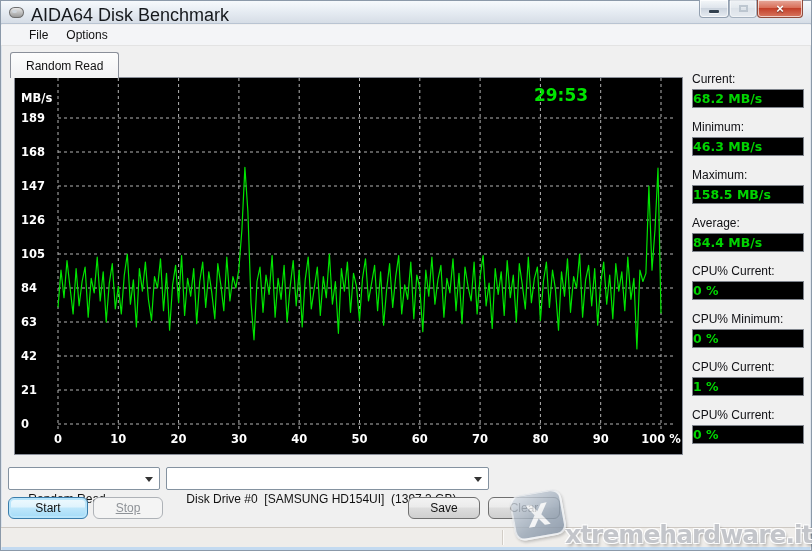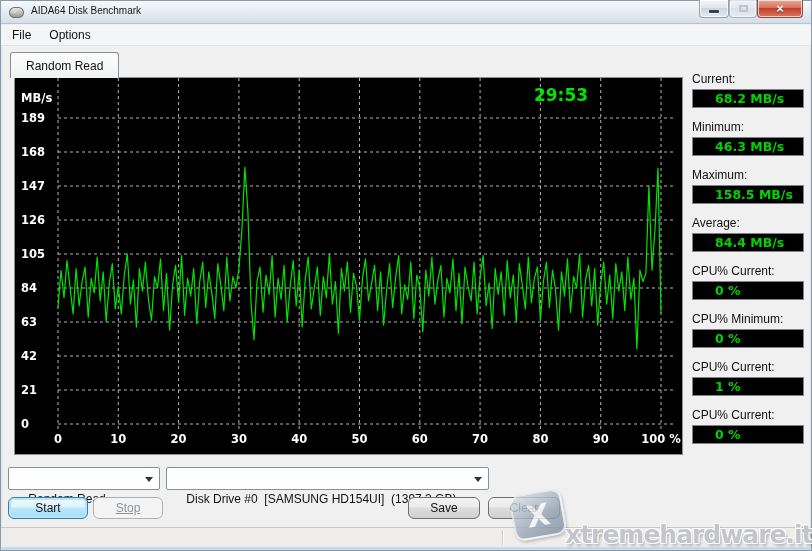--- a/index.html
+++ b/index.html
@@ -20,41 +20,41 @@
   }
   .app-icon {
     position:absolute; left:8px; top:6px; width:15px; height:11px;
     background:linear-gradient(#e8e8e8,#9a9a9a);
     border:1px solid #6d6d6d; border-radius:45%/60%;
   }
   .app-icon::after{
     content:""; position:absolute; left:2px; top:2px; width:5px; height:3px;
     background:#cfd6dd; border-radius:50%;
   }
-  .title-text { position:absolute; left:30px; top:4px; font-size:10px; color:#15181c; }
+  .title-text { position:absolute; left:30px; top:4px; font-size:18px; color:#15181c; }
 
   .win-buttons { position:absolute; top:0; right:9px; display:flex; }
   .win-btn {
     height:18px; border:1px solid #93a0b0; border-top:none;
     border-radius:0 0 4px 4px; display:flex; align-items:center; justify-content:center;
     box-shadow: inset 0 0 0 1px rgba(255,255,255,.65);
     cursor:default;
   }
   .btn-min  { width:30px; background:linear-gradient(#f4f7f9, #dfe5ec 45%, #ccd4de 50%, #e6ebf1); }
   .btn-max  { width:28px; background:linear-gradient(#eef1f4, #e2e7ec 45%, #d8dee5 50%, #e9edf1); opacity:.75; }
   .btn-close{ width:46px; background:linear-gradient(#e7a99c, #d9705a 45%, #c3402a 50%, #d8765f); border-color:#8f4b3c; }
   .glyph-min { width:10px; height:3px; background:#33414f; border-radius:1px; margin-top:6px; box-shadow:0 1px 0 rgba(255,255,255,.7); }
   .glyph-max { width:9px; height:7px; border:2px solid #aeb9c4; background:transparent; }
   .glyph-close { color:#fff; font-weight:bold; font-size:13px; line-height:13px; text-shadow:0 1px 1px rgba(0,0,0,.5); }
 
   
   .menubar {
     position:absolute; left:1px; right:1px; top:25px; height:21px;
     background:#f4f5f7; border-bottom:1px solid #e3e3e3;
-    display:flex; align-items:center; padding-left:2px;
+    display:flex; align-items:center; padding-left:19px;
   }
   .menu-item { font-size:12px; color:#111; padding:2px 9px; }
 
   
   .tab {
     position:absolute; left:10px; top:52px; height:26px; padding:0 15px;
     background:linear-gradient(#fdfdfd,#f1f2f3);
     border:1px solid #8a8f99; border-bottom:none; border-radius:3px 3px 0 0;
     font-size:12px; color:#111; display:flex; align-items:center; z-index:2;
   }
@@ -71,21 +71,21 @@
   }
 
   
   .stats-panel { position:absolute; left:692px; top:72px; width:112px; }
   .stat-group { margin-bottom:12px; }
   .stat-label { font-size:12px; color:#101014; margin-bottom:3px; }
   .stat-value {
     height:19px; background:#000; border:1px solid #7f848c;
     box-shadow: inset 1px 1px 0 rgba(0,0,0,.6);
     color:#00d400; font-family:"DejaVu Sans", sans-serif; font-weight:bold; font-size:12.5px;
-    line-height:17px; padding-left:22px;
+    line-height:17px; padding-left:0;
   }
 
   
   .combo {
     position:absolute; top:467px; height:23px; background:#fff;
     border:1px solid #8492a0; border-radius:2px;
     font-size:12px; color:#111; line-height:21px; padding-left:6px; white-space:pre;
     cursor:default;
   }
   .combo-bench { left:8px;  width:152px; }

